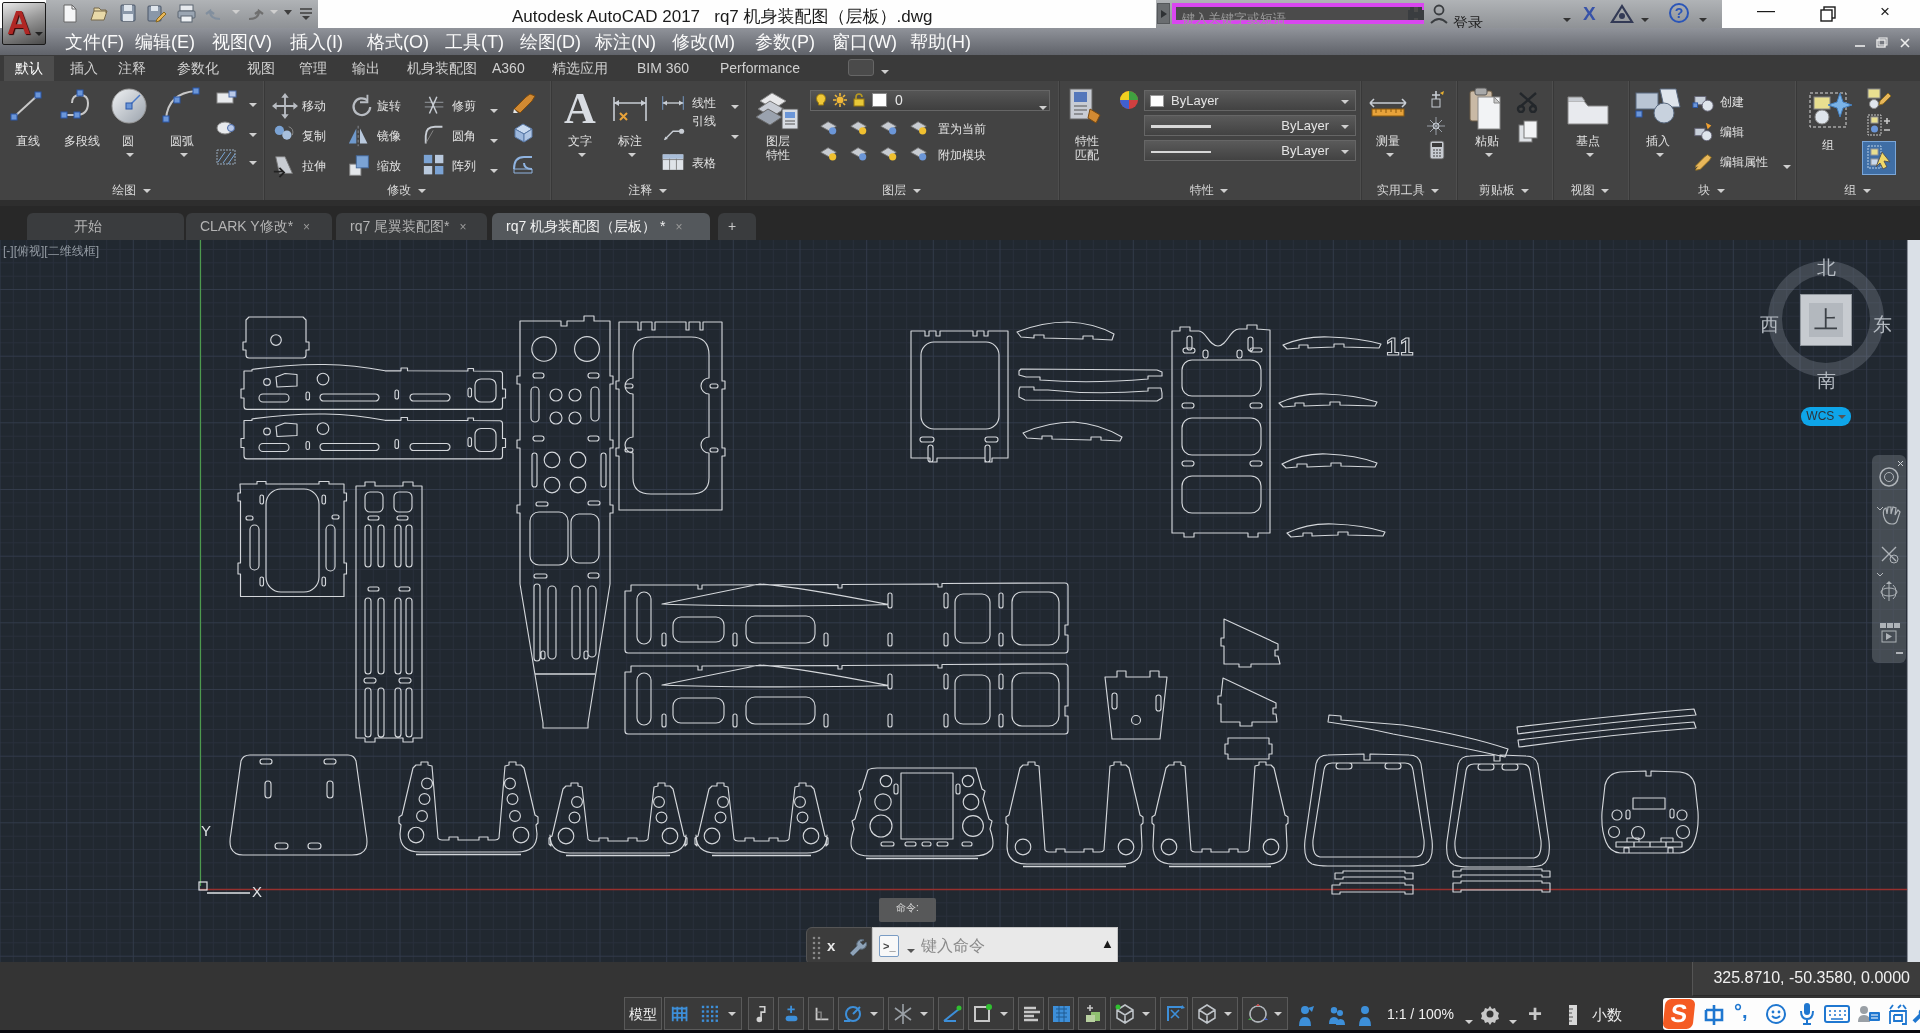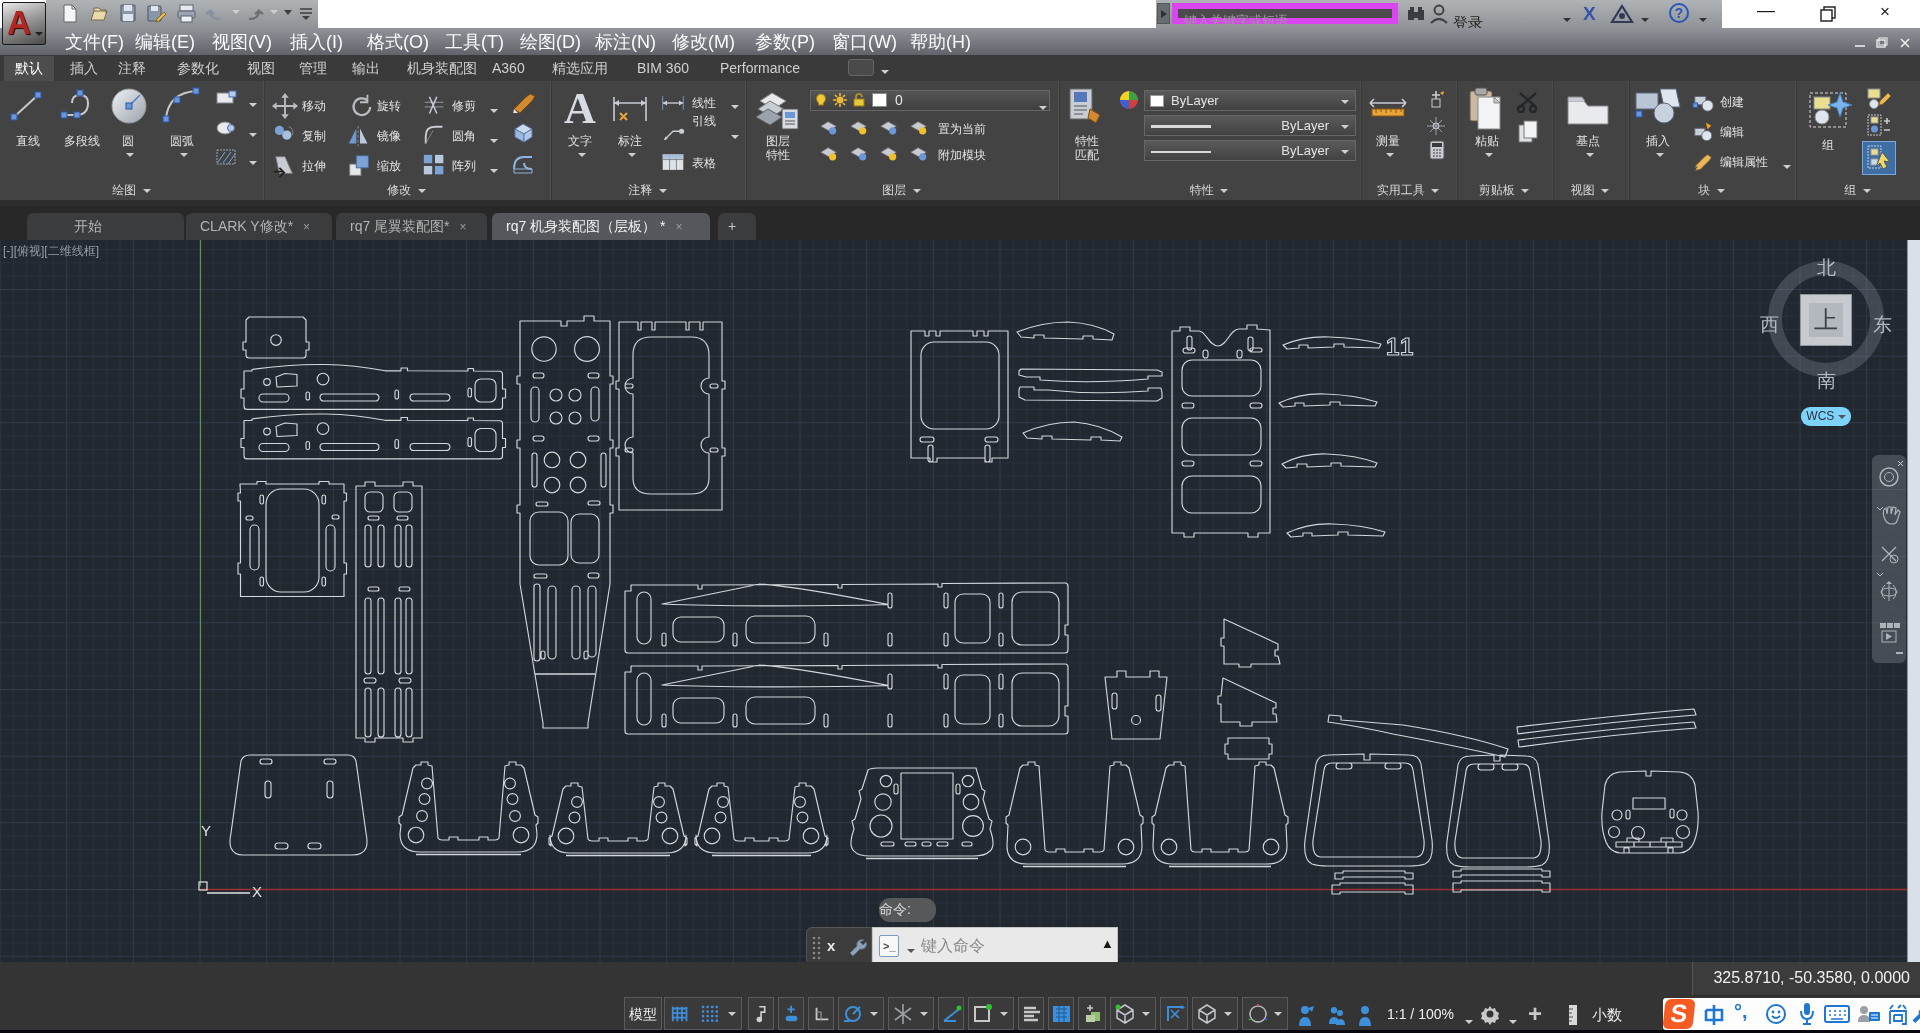--- a/index.html
+++ b/index.html
@@ -23,24 +23,24 @@
 #filetabs{position:absolute;left:0;top:206px;width:1920px;height:34px;background:#282828}
 .ftab{position:absolute;top:7px;height:27px;border-radius:6px 6px 0 0;font-size:14px;color:#b8b8b8;text-align:left;padding:5px 10px 0 14px;white-space:nowrap}
 .ftab .x{color:#9a9a9a;font-size:12px;margin-left:10px}
 #canvas{position:absolute;left:0;top:240px;width:1920px;height:722px;background:#212830;overflow:hidden}
 #cvlabel{position:absolute;left:3px;top:3px;color:#959ca4;font-size:12px}
 #statusbar{position:absolute;left:0;top:962px;width:1920px;height:71px;background:#343434}
 #blackstrip{position:absolute;left:0;top:1030px;width:1920px;height:3px;background:#07070d}
 #coordbox{position:absolute;left:1692px;top:962px;width:228px;height:34px;background:#3c3c3c;border-left:1px solid #555;border-bottom:1px solid #2a2a2a;color:#f0f0f0;font-size:16px;text-align:right;padding:7px 10px 0 0}
 .sbtn{position:absolute;top:997px;height:33px;background:#3a3a3a;border:1px solid #5a5a5a}
 .vcube-ring{position:absolute;border-radius:50%;border:14px solid rgba(160,168,176,0.26)}
-#wcsbtn{position:absolute;left:1801px;top:407px;width:50px;height:19px;background:#7dd3fc;border-radius:9px;color:#2d3238;font-size:12px;text-align:center;padding-top:2px}
+#wcsbtn{position:absolute;left:1801px;top:407px;width:50px;height:19px;background:#0ea5e9;border-radius:9px;color:#2d3238;font-size:12px;text-align:center;padding-top:2px}
 #navbar{position:absolute;left:1872px;top:455px;width:34px;height:208px;background:rgba(120,126,133,0.42);border-radius:6px}
 #scrollbar{position:absolute;left:1907px;top:240px;width:13px;height:722px;background:#dae0e7;border-left:1px solid #8a9098}
-#cmdbubble{position:absolute;left:879px;top:898px;width:57px;height:24px;background:rgba(95,95,95,0.88);border-radius:11px;color:#dadada;font-size:14px;padding-top:3px}
+#cmdbubble{position:absolute;left:879px;top:898px;width:57px;height:24px;background:rgba(95,95,95,0.88);border-radius:2px;color:#dadada;font-size:10px;text-align:center;padding-top:3px}
 #cmdbar{position:absolute;left:806px;top:927px;width:312px;height:38px}
 #cmdleft{position:absolute;left:0;top:0;width:66px;height:38px;background:#3c3c3c;border:1px solid #555;border-radius:6px 0 0 6px}
 #cmdinput{position:absolute;left:66px;top:0;width:246px;height:38px;background:#e9e9e9;border:1px solid #c5c5c5}
 </style></head><body>
 <div id="titlebar">
     <div id="qat">
       <svg style="position:absolute;left:15px;top:3px" width="18" height="21" viewBox="0 0 18 21">
         <path d="M3,2 h8 l4,4 v13 h-12 Z" fill="#f5f6f7" stroke="#666"></path>
         <path d="M11,2 v4 h4" fill="none" stroke="#666"></path>
       </svg>
@@ -70,25 +70,26 @@
       <svg style="position:absolute;left:196px;top:3px" width="22" height="21" viewBox="0 0 22 21">
         <path d="M7,16 q10,0 10,-8 l4,3 m-4,-3 l-4,3" stroke="#6f6f6f" stroke-width="2.2" fill="none"></path>
       </svg>
       <span style="position:absolute;left:221px;top:8px" class="darr"></span>
       <span style="position:absolute;left:238px;top:10px;width:0;height:0;border:4px solid transparent;border-top:5px solid #3f3f3f"></span>
       <svg style="position:absolute;left:252px;top:5px" width="16" height="16" viewBox="0 0 16 16">
         <path d="M2,4 h12 M2,8 h12" stroke="#3f3f3f" stroke-width="1.6"></path>
         <path d="M4,11 l4,4 4,-4 Z" fill="#3f3f3f"></path>
       </svg>
     </div>
+    <div id="title-text">Autodesk AutoCAD 2017&nbsp;&nbsp; rq7 机身装配图（层板）.dwg</div>
     <div id="trpanel"></div>
     <div class="abs" style="left:1157px;top:3px;width:13px;height:21px;background:#6a6d70;border:1px solid #55585b">
       <span style="position:absolute;left:3px;top:6px;width:0;height:0;border:4px solid transparent;border-left:6px solid #2e3134"></span>
     </div>
-    <div class="abs" style="left:1172px;top:3px;width:226px;height:21px;background:#4b4b4b;border:6px solid #d946ef;color:#9a9a9a;font-size:13px;padding:3px 0 0 6px">键入关键字或短语</div>
+    <div class="abs" style="left:1172px;top:3px;width:252px;height:21px;background:#4b4b4b;border:4px solid #d946ef;color:#9a9a9a;font-size:13px;padding:3px 0 0 6px">键入关键字或短语</div>
     <svg class="abs" style="left:1404px;top:4px" width="24" height="20" viewBox="0 0 24 20">
       <path d="M4,6 h6 v10 h-6 Z M14,6 h6 v10 h-6 Z M10,8 h4 v6 h-4 Z M6,3 h4 v3 h-4 Z M14,3 h4 v3 h-4 Z" fill="#3a3d40"></path>
     </svg>
     <svg class="abs" style="left:1429px;top:3px" width="20" height="22" viewBox="0 0 20 22">
       <circle cx="10" cy="7" r="4.5" fill="none" stroke="#3a3d40" stroke-width="1.8"></circle>
       <path d="M2,20 q8,-8 16,0" fill="none" stroke="#3a3d40" stroke-width="1.8"></path>
     </svg>
     <span class="abs" style="left:1453px;top:14px;color:#1e1e1e;font-size:15px">登录</span>
     <span class="abs" style="left:1560px;top:10px"><span class="darr" style="border-top-color:#333"></span></span>
     <span class="abs" style="left:1583px;top:3px;color:#3752a8;font-size:19px;font-weight:bold">X</span>

